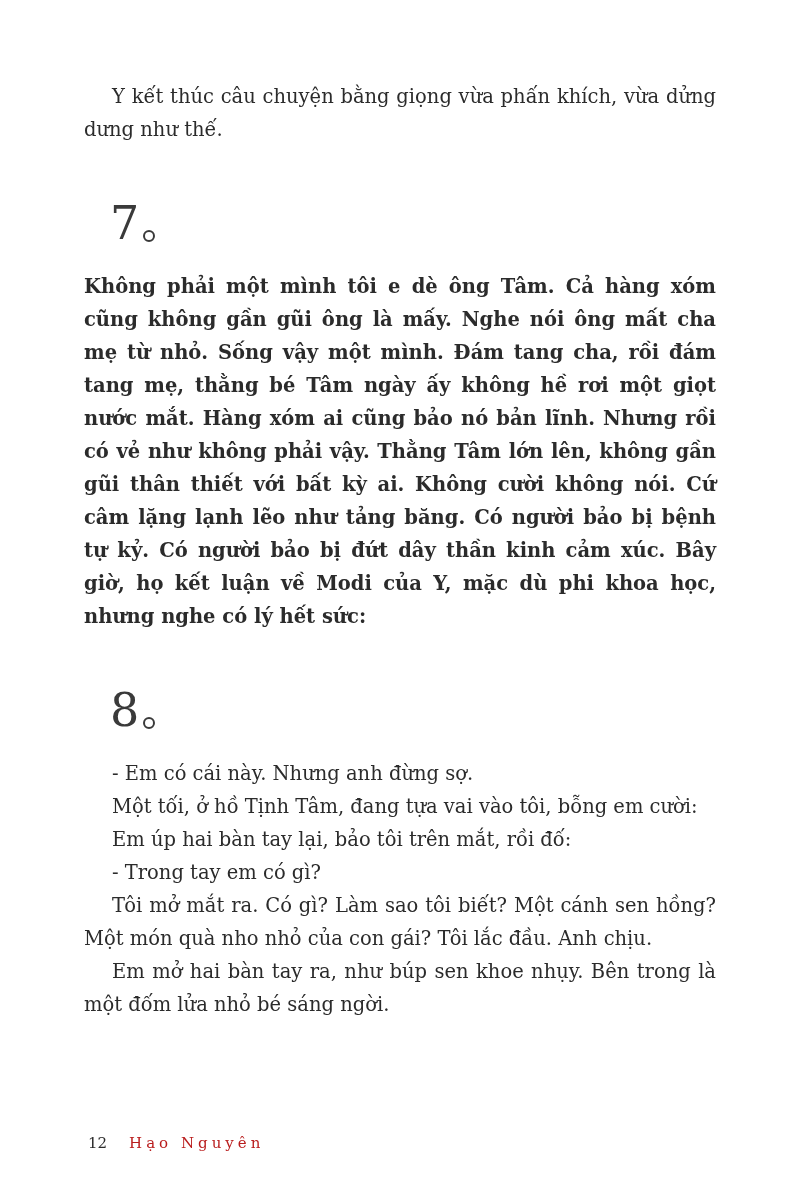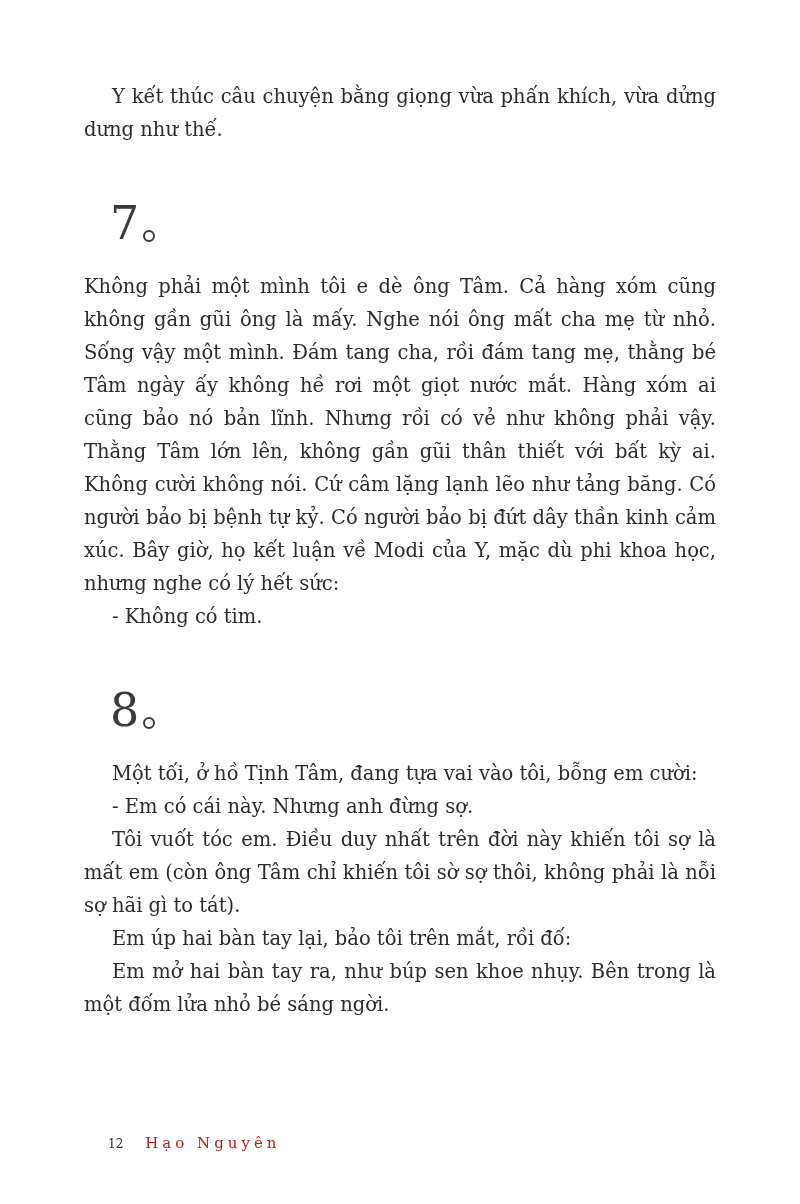--- a/index.html
+++ b/index.html
@@ -19,21 +19,21 @@
     overflow: hidden;
   }
   .para {
     margin: 0;
     font-size: 19.5px;
     line-height: 33px;
     text-align: justify;
     color: #2b2b2b;
   }
   .para.indent { text-indent: 28px; }
-  .para.flush  { text-indent: 0; }
+  .para.flush  { text-indent: 0; font-weight: bold; }
   .section-heading {
     margin: 48px 0 24px 26px;
     height: 52px;
     display: flex;
     align-items: flex-end;
   }
   .heading-number {
     font-family: "DejaVu Serif", serif;
     font-size: 46px;
     line-height: 46px;
@@ -49,23 +49,22 @@
     margin: 0 0 4px 4px;
   }
   .footer {
     position: absolute;
     left: 88px;
     bottom: 52px;
     display: flex;
     align-items: baseline;
   }
   .page-number {
-    font-size: 12px;
+    font-size: 15px;
     color: #2b2b2b;
-    margin-left: 20px;
   }
   .author {
     margin-left: 22px;
     font-size: 15px;
     letter-spacing: 4px;
     color: #b91c1c;
   }
 </style>
 </head>
 <body>
@@ -73,31 +72,31 @@
 <div class="page">
 
   <p class="para indent">Y kết thúc câu chuyện bằng giọng vừa phấn khích, vừa dửng dưng như thế.</p>
 
   <div class="section-heading">
     <span class="heading-number">7</span>
     <span class="heading-period"></span>
   </div>
 
   <p class="para flush">Không phải một mình tôi e dè ông Tâm. Cả hàng xóm cũng không gần gũi ông là mấy. Nghe nói ông mất cha mẹ từ nhỏ. Sống vậy một mình. Đám tang cha, rồi đám tang mẹ, thằng bé Tâm ngày ấy không hề rơi một giọt nước mắt. Hàng xóm ai cũng bảo nó bản lĩnh. Nhưng rồi có vẻ như không phải vậy. Thằng Tâm lớn lên, không gần gũi thân thiết với bất kỳ ai. Không cười không nói. Cứ câm lặng lạnh lẽo như tảng băng. Có người bảo bị bệnh tự kỷ. Có người bảo bị đứt dây thần kinh cảm xúc. Bây giờ, họ kết luận về Modi của Y, mặc dù phi khoa học, nhưng nghe có lý hết sức:</p>
-  <p class="para indent">- Không có tim.</p>
 
   <div class="section-heading">
     <span class="heading-number">8</span>
     <span class="heading-period"></span>
   </div>
 
+  <p class="para indent">- Em có cái này. Nhưng anh đừng sợ.</p>
   <p class="para indent">Một tối, ở hồ Tịnh Tâm, đang tựa vai vào tôi, bỗng em cười:</p>
-  <p class="para indent">- Em có cái này. Nhưng anh đừng sợ.</p>
-  <p class="para indent">Tôi vuốt tóc em. Điều duy nhất trên đời này khiến tôi sợ là mất em (còn ông Tâm chỉ khiến tôi sờ sợ thôi, không phải là nỗi sợ hãi gì to tát).</p>
   <p class="para indent">Em úp hai bàn tay lại, bảo tôi trên mắt, rồi đố:</p>
+  <p class="para indent">- Trong tay em có gì?</p>
+  <p class="para indent">Tôi mở mắt ra. Có gì? Làm sao tôi biết? Một cánh sen hồng? Một món quà nho nhỏ của con gái? Tôi lắc đầu. Anh chịu.</p>
   <p class="para indent">Em mở hai bàn tay ra, như búp sen khoe nhụy. Bên trong là một đốm lửa nhỏ bé sáng ngời.</p>
 
   <div class="footer">
     <span class="page-number">12</span>
     <span class="author">Hạo Nguyên</span>
   </div>
 
 </div>
 
 </body></html>

